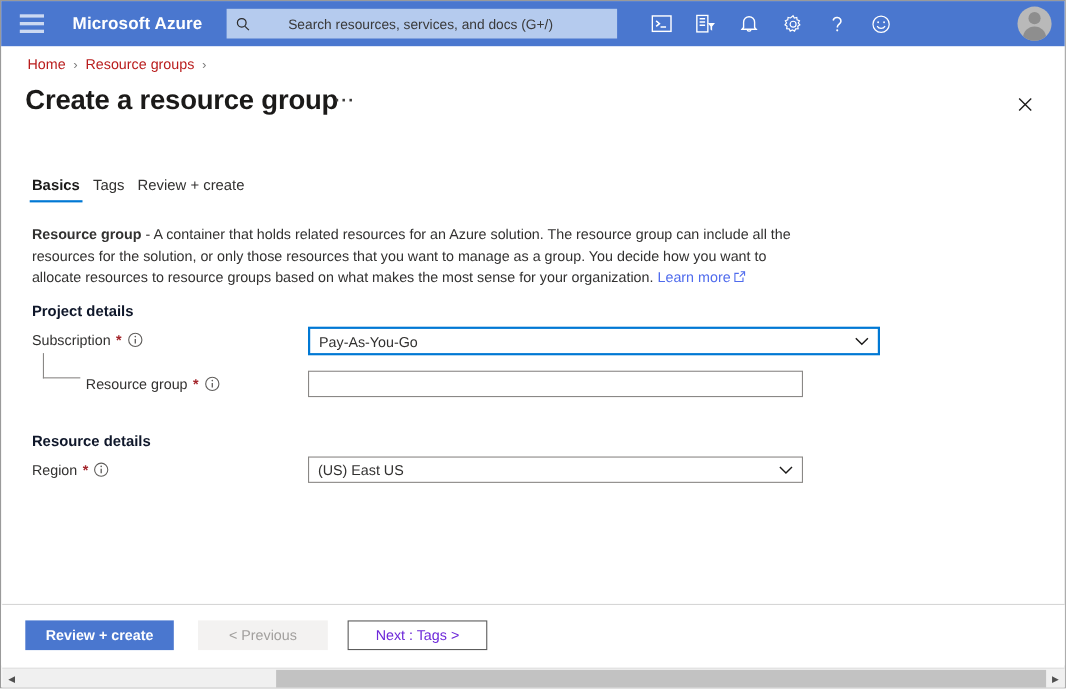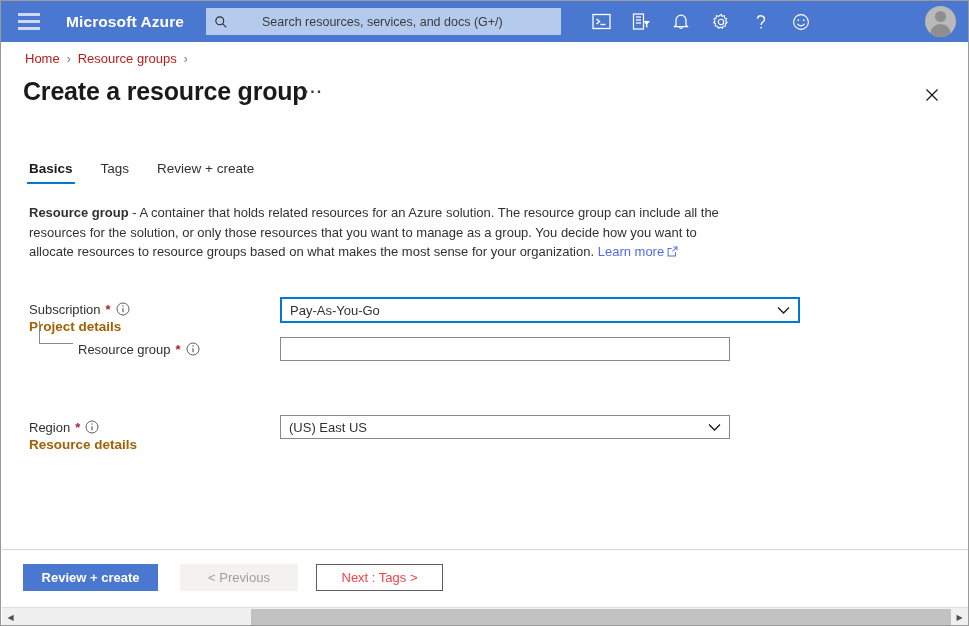--- a/index.html
+++ b/index.html
@@ -197,21 +197,21 @@
     color: #1b1a19;
   }
 
   
   .tabs {
     position: absolute;
     left: 26px;
     top: 160px;
     display: flex;
     align-items: flex-start;
-    gap: 24px;
+    gap: 8px;
   }
   .tab {
     font-size: 13.5px;
     color: #323130;
     padding: 0 2px 8px 2px;
     cursor: pointer;
     white-space: nowrap;
     position: relative;
   }
   .tab.active {
@@ -247,22 +247,21 @@
     display: inline-block;
     vertical-align: -1px;
     margin-left: 3px;
   }
 
   
   .section-head {
     position: absolute;
     font-size: 13.5px;
     font-weight: bold;
-    color: #a16207;
-    margin-top: 44px;
+    color: #0f172a;
   }
   .fld-label {
     position: absolute;
     font-size: 13px;
     color: #323130;
     display: flex;
     align-items: flex-start;
     gap: 5px;
     white-space: nowrap;
   }
@@ -346,21 +345,21 @@
     width: 135px;
   }
   .btn-disabled {
     background: #f3f2f1;
     color: #a19f9d;
     margin-left: 22px;
     width: 118px;
   }
   .btn-default {
     background: #ffffff;
-    color: #ef4444;
+    color: #6d28d9;
     border: 1px solid #5c5c5c;
     margin-left: 18px;
     width: 127px;
   }
 
   
   .hscroll {
     position: absolute;
     left: 1px;
     top: 606px;

